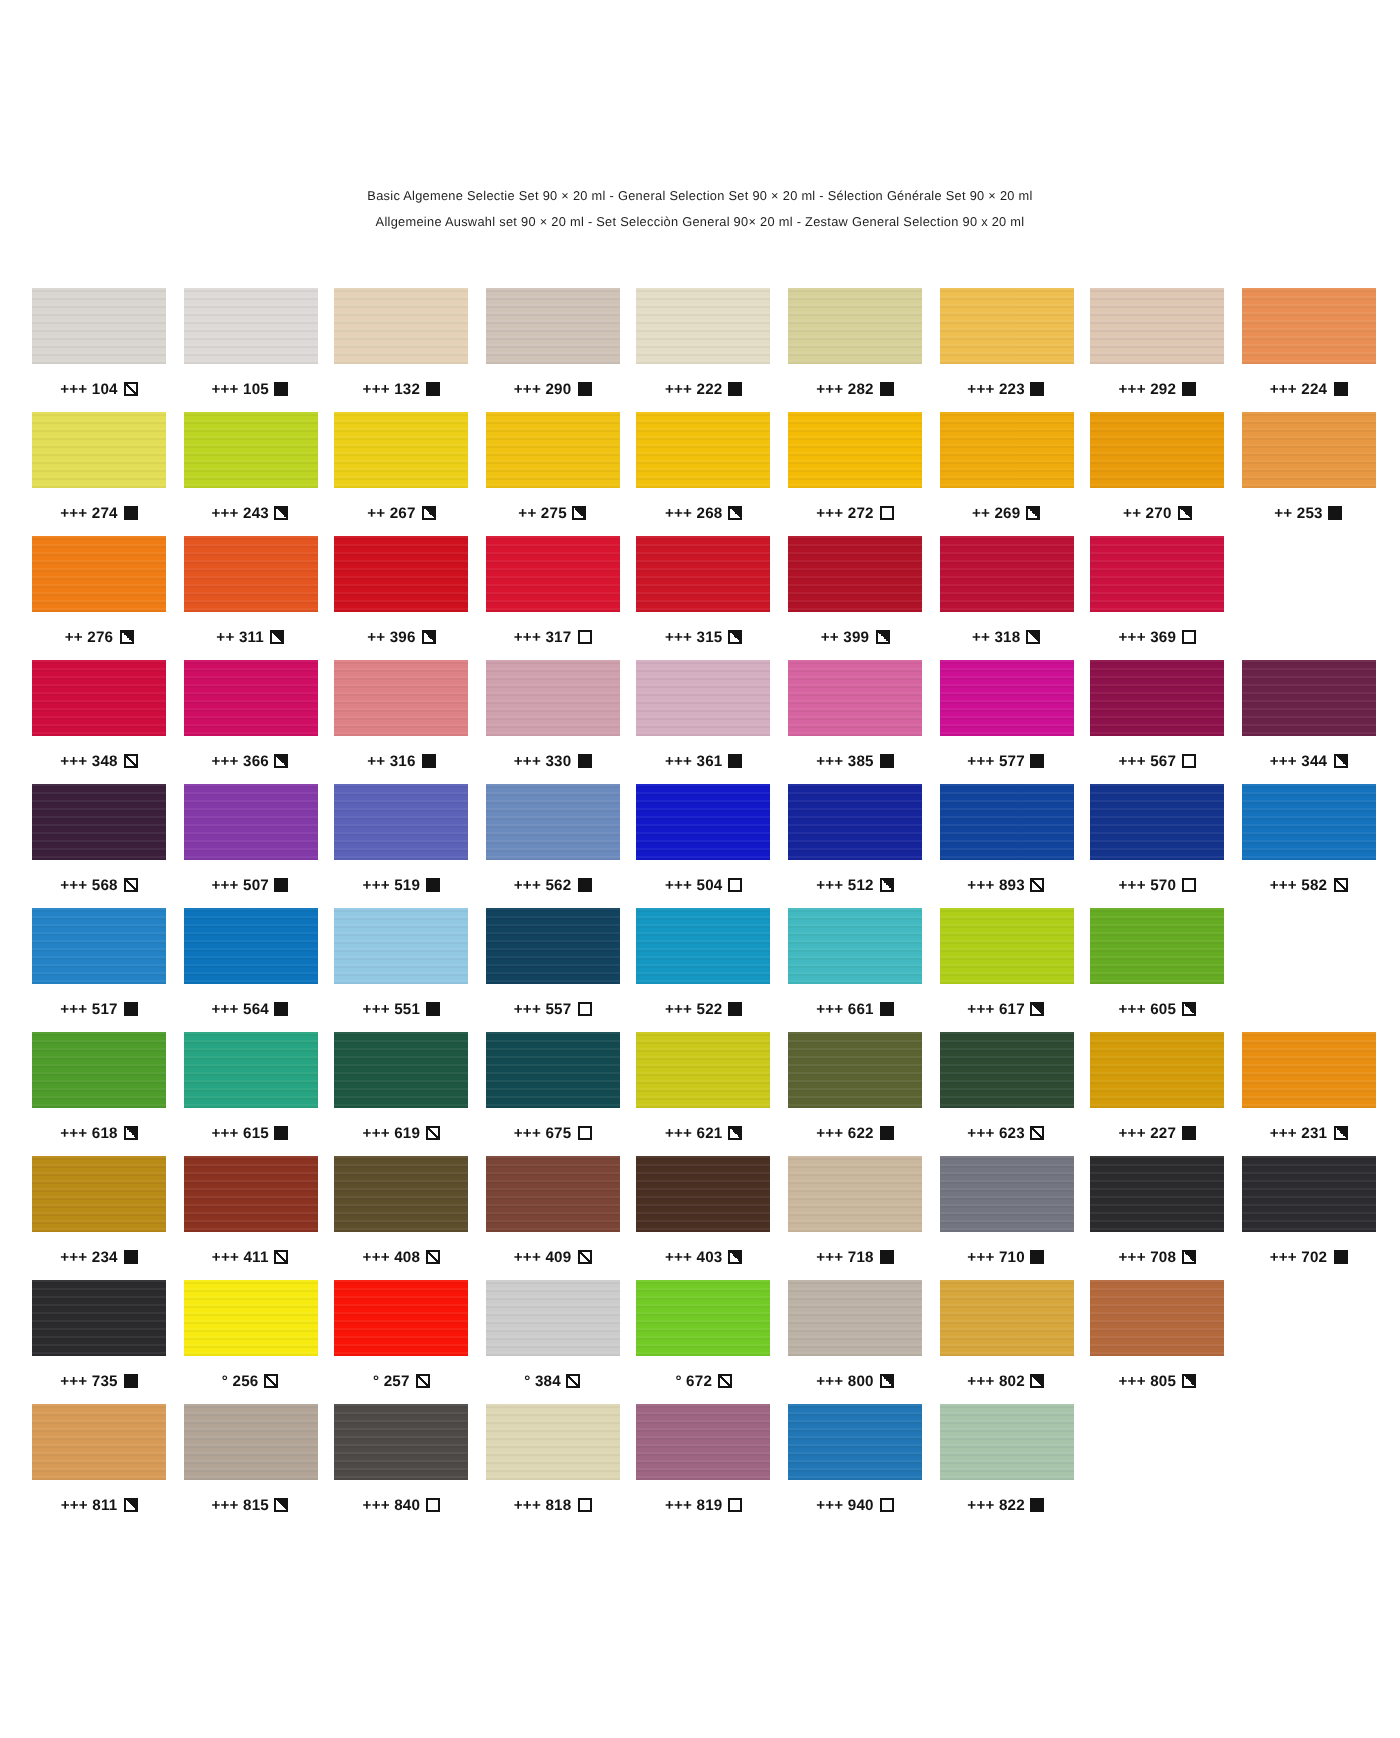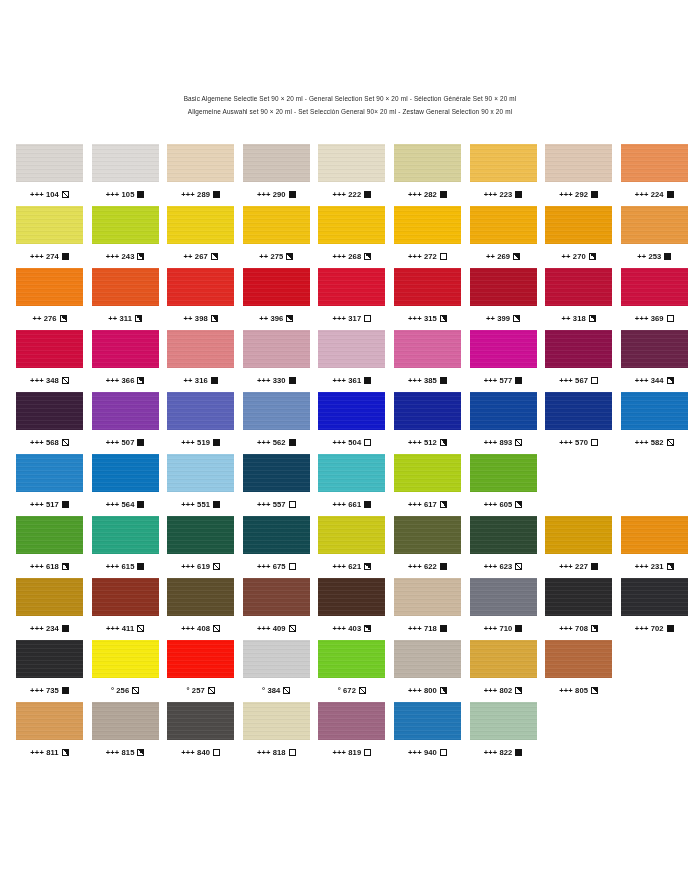--- a/index.html
+++ b/index.html
@@ -131,21 +131,21 @@
           <div class="label">
             <span class="lbl-text">+++ 105</span>
             <span class="sym sym-full"></span>
           </div>
         </div>
         <div class="cell">
           <div class="swatch" style="background: rgb(229, 210, 182);">
             <div class="streak"></div>
           </div>
           <div class="label">
-            <span class="lbl-text">+++ 289</span>
+            <span class="lbl-text">+++ 132</span>
             <span class="sym sym-full"></span>
           </div>
         </div>
         <div class="cell">
           <div class="swatch" style="background: rgb(207, 195, 184);">
             <div class="streak"></div>
           </div>
           <div class="label">
             <span class="lbl-text">+++ 290</span>
             <span class="sym sym-full"></span>
@@ -293,29 +293,20 @@
         <div class="cell">
           <div class="swatch" style="background: rgb(228, 85, 31);">
             <div class="streak"></div>
           </div>
           <div class="label">
             <span class="lbl-text">++ 311</span>
             <span class="sym sym-half"></span>
           </div>
         </div>
         <div class="cell">
-          <div class="swatch" style="background: rgb(224, 42, 35);">
-            <div class="streak"></div>
-          </div>
-          <div class="label">
-            <span class="lbl-text">++ 398</span>
-            <span class="sym sym-half"></span>
-          </div>
-        </div>
-        <div class="cell">
           <div class="swatch" style="background: rgb(207, 16, 31);">
             <div class="streak"></div>
           </div>
           <div class="label">
             <span class="lbl-text">++ 396</span>
             <span class="sym sym-half"></span>
           </div>
         </div>
         <div class="cell">
           <div class="swatch" style="background: rgb(216, 20, 49);">
@@ -557,20 +548,29 @@
             <span class="sym sym-full"></span>
           </div>
         </div>
         <div class="cell">
           <div class="swatch" style="background: rgb(17, 66, 94);">
             <div class="streak"></div>
           </div>
           <div class="label">
             <span class="lbl-text">+++ 557</span>
             <span class="sym sym-open"></span>
+          </div>
+        </div>
+        <div class="cell">
+          <div class="swatch" style="background: rgb(20, 151, 194);">
+            <div class="streak"></div>
+          </div>
+          <div class="label">
+            <span class="lbl-text">+++ 522</span>
+            <span class="sym sym-full"></span>
           </div>
         </div>
         <div class="cell">
           <div class="swatch" style="background: rgb(66, 185, 192);">
             <div class="streak"></div>
           </div>
           <div class="label">
             <span class="lbl-text">+++ 661</span>
             <span class="sym sym-full"></span>
           </div>

